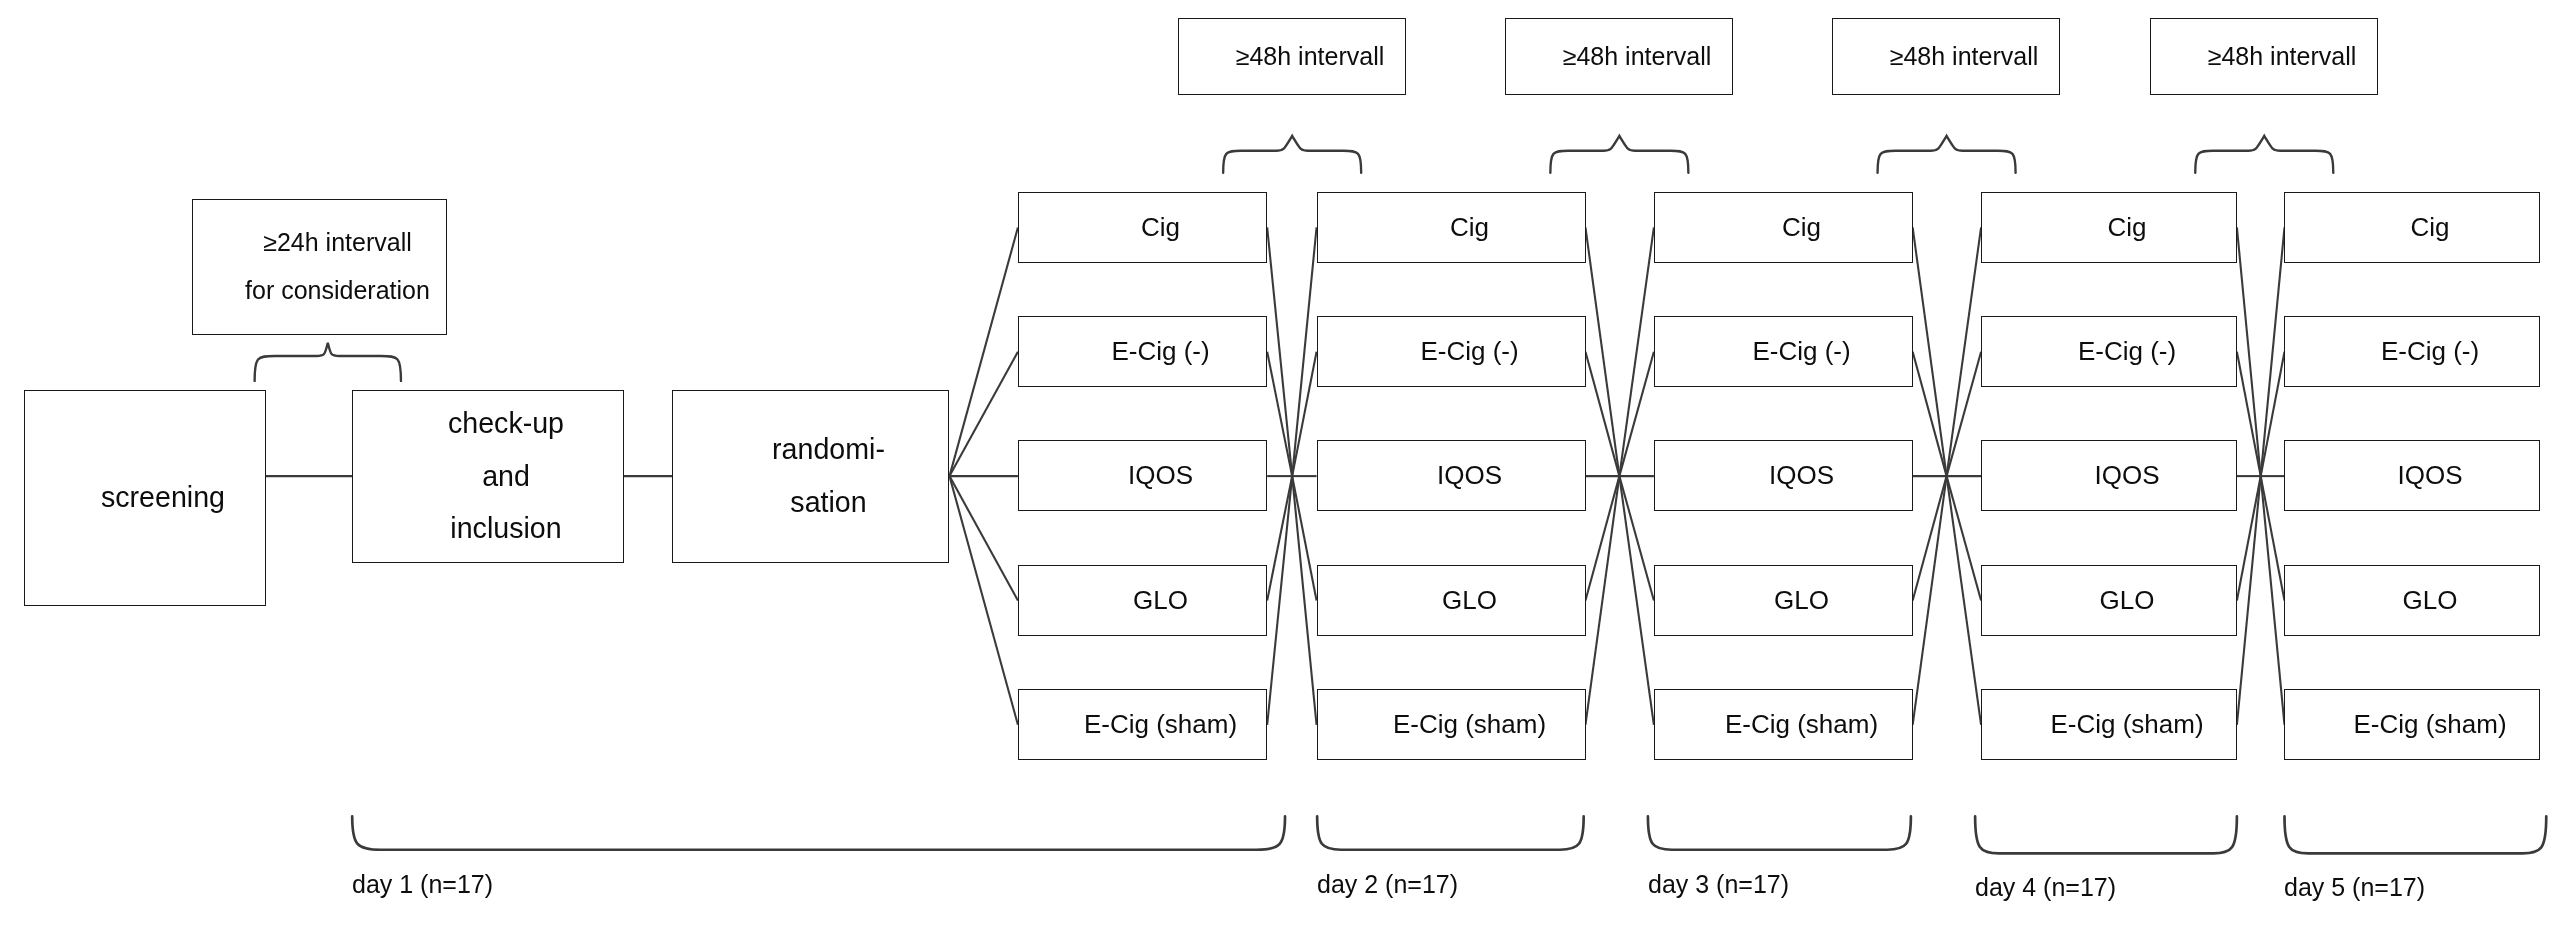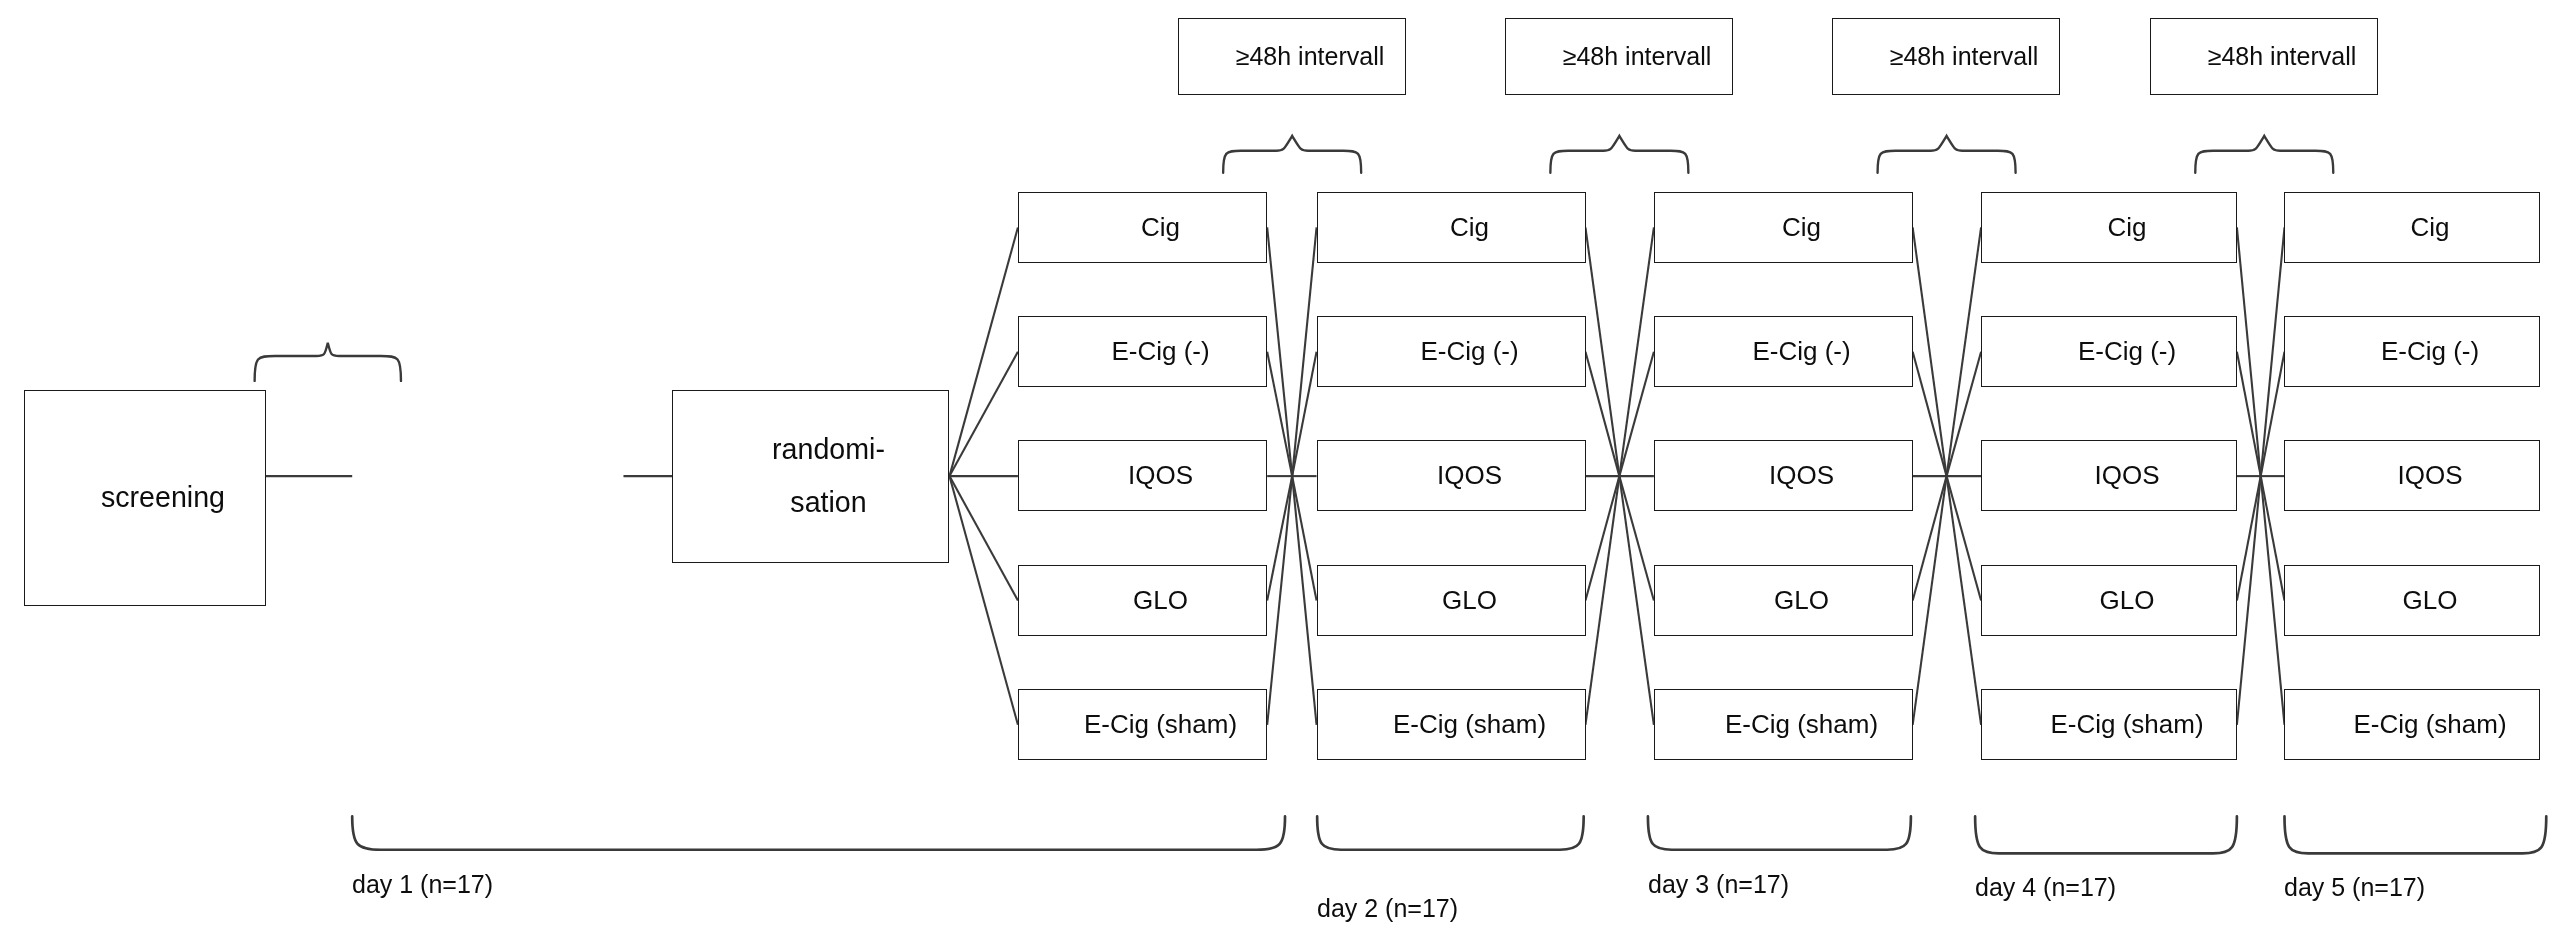--- a/index.html
+++ b/index.html
@@ -128,26 +128,35 @@
       <path d="M 2770,1372 C 2770,1420 2778,1428 2810,1428 L 3172,1428 C 3204,1428 3212,1420 3212,1372"></path>
       <path d="M 3320,1372 C 3320,1426 3328,1434 3360,1434 L 3720,1434 C 3752,1434 3760,1426 3760,1372"></path>
       <path d="M 3840,1372 C 3840,1426 3848,1434 3880,1434 L 4240,1434 C 4272,1434 4280,1426 4280,1372"></path>
     </g>
   </svg>
 
   <div class="box stage-box" style="left:24px;top:390px;width:242px;height:216px;">
     <span class="ln">screening</span>
   </div>
 
+  <div class="box stage-box multi" style="left:352px;top:390px;width:272px;height:173px;">
+    <span class="ln">check-up</span>
+    <span class="ln ln2">and</span>
+    <span class="ln ln2">inclusion</span>
+  </div>
 
   <div class="box stage-box multi" style="left:672px;top:390px;width:277px;height:173px;">
     <span class="ln">randomi-</span>
     <span class="ln ln2">sation</span>
   </div>
 
+  <div class="box interval-box multi" style="left:192px;top:199px;width:255px;height:136px;">
+    <span class="ln">≥24h intervall</span>
+    <span class="ln ln2">for consideration</span>
+  </div>
 
   <div class="box interval-box" style="left:1178px;top:18px;width:228px;height:77px;">
     <span class="ln">≥48h intervall</span>
   </div>
   <div class="box interval-box" style="left:1505px;top:18px;width:228px;height:77px;">
     <span class="ln">≥48h intervall</span>
   </div>
   <div class="box interval-box" style="left:1832px;top:18px;width:228px;height:77px;">
     <span class="ln">≥48h intervall</span>
   </div>
@@ -229,19 +238,19 @@
     <span class="ln">IQOS</span>
     </div>
   <div class="box arm-box" style="left:2284px;top:565px;width:256px;height:71px;">
     <span class="ln">GLO</span>
     </div>
   <div class="box arm-box" style="left:2284px;top:689px;width:256px;height:71px;">
     <span class="ln">E-Cig (sham)</span>
     </div>
 
   <div class="daylabel" style="left:352px;top:870px;width:933px;">day 1 (n=17)</div>
-  <div class="daylabel" style="left:1317px;top:870px;width:267px;margin-top:24px;">day 2 (n=17)</div>
+  <div class="daylabel" style="left:1317px;top:870px;width:267px;">day 2 (n=17)</div>
   <div class="daylabel" style="left:1648px;top:870px;width:263px;">day 3 (n=17)</div>
   <div class="daylabel" style="left:1975px;top:873px;width:262px;">day 4 (n=17)</div>
   <div class="daylabel" style="left:2284px;top:873px;width:262px;">day 5 (n=17)</div>
 
 </div>
 
 
 </body></html>

